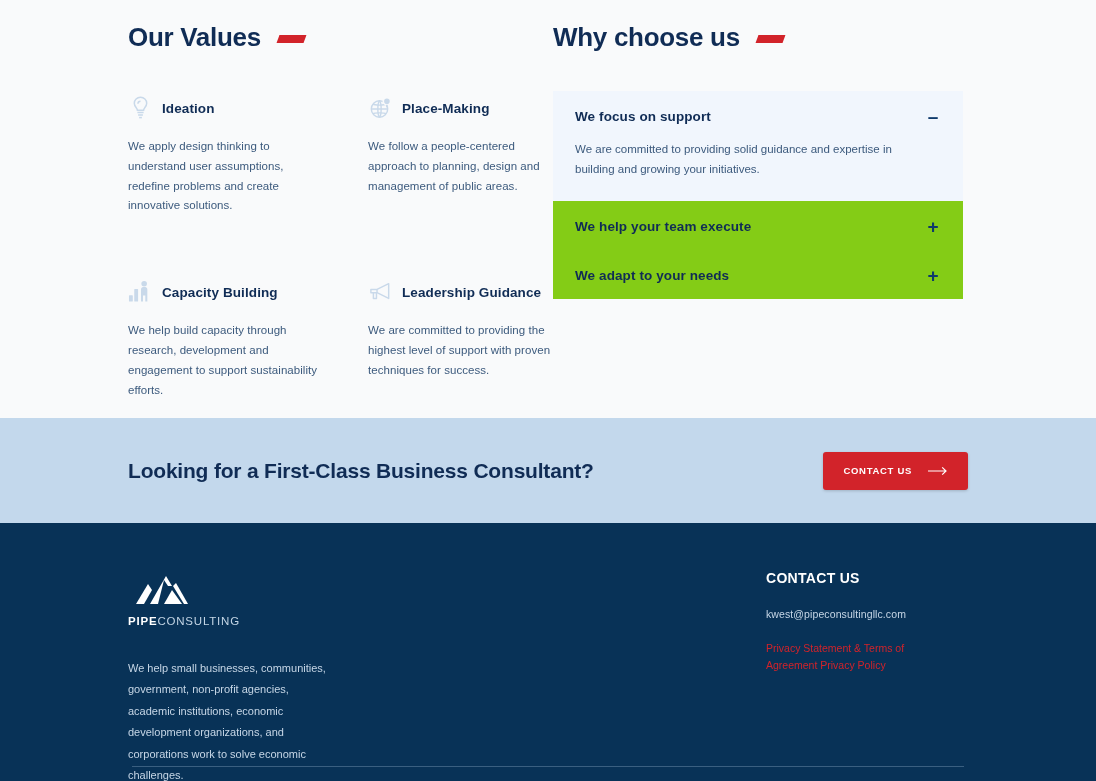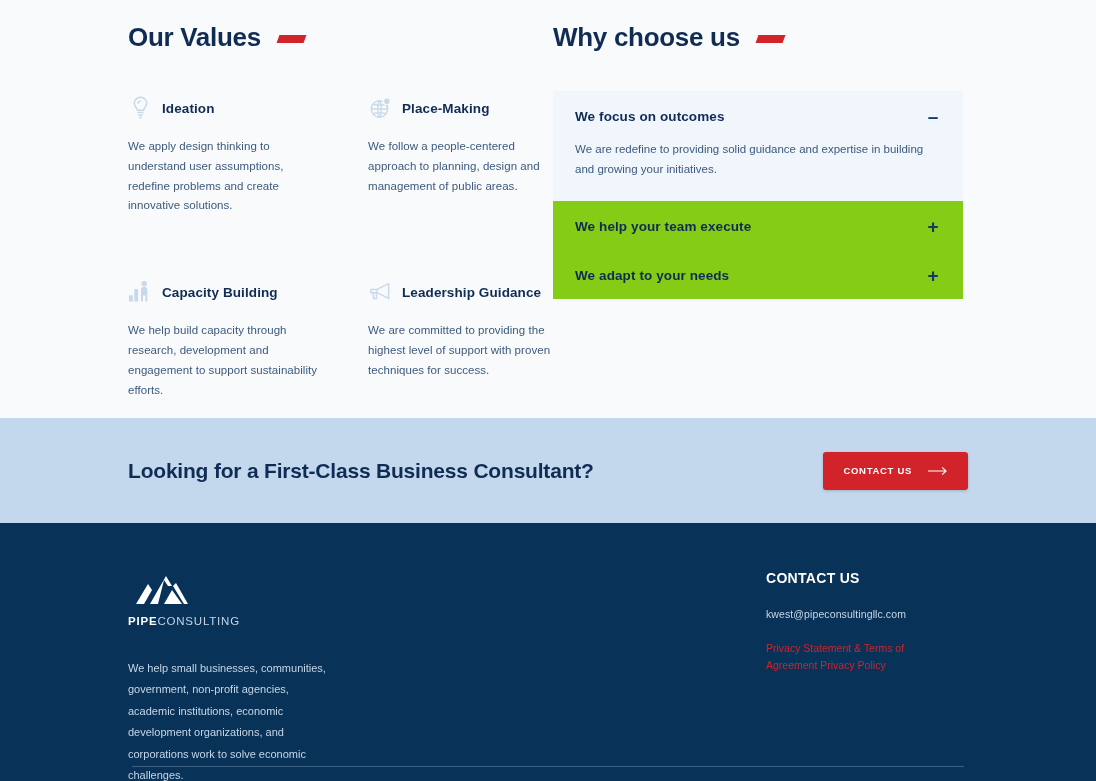--- a/index.html
+++ b/index.html
@@ -351,24 +351,24 @@
         <div class="col-right">
           <div class="heading-row">
             <div class="section-title">Why choose us</div>
             <span class="red-dash"></span>
           </div>
 
           <div class="accordion">
 
             <div class="acc-item open">
               <div class="acc-header">
-                <span class="acc-title">We focus on outcomes</span>
+                <span class="acc-title">We focus on support</span>
                 <span class="acc-sign">–</span>
               </div>
-              <div class="acc-body">We are redefine to providing solid guidance and expertise in building and growing your initiatives.</div>
+              <div class="acc-body">We are committed to providing solid guidance and expertise in building and growing your initiatives.</div>
             </div>
 
             <div class="acc-item">
               <div class="acc-header">
                 <span class="acc-title">We help your team execute</span>
                 <span class="acc-sign">+</span>
               </div>
             </div>
 
             <div class="acc-item">

